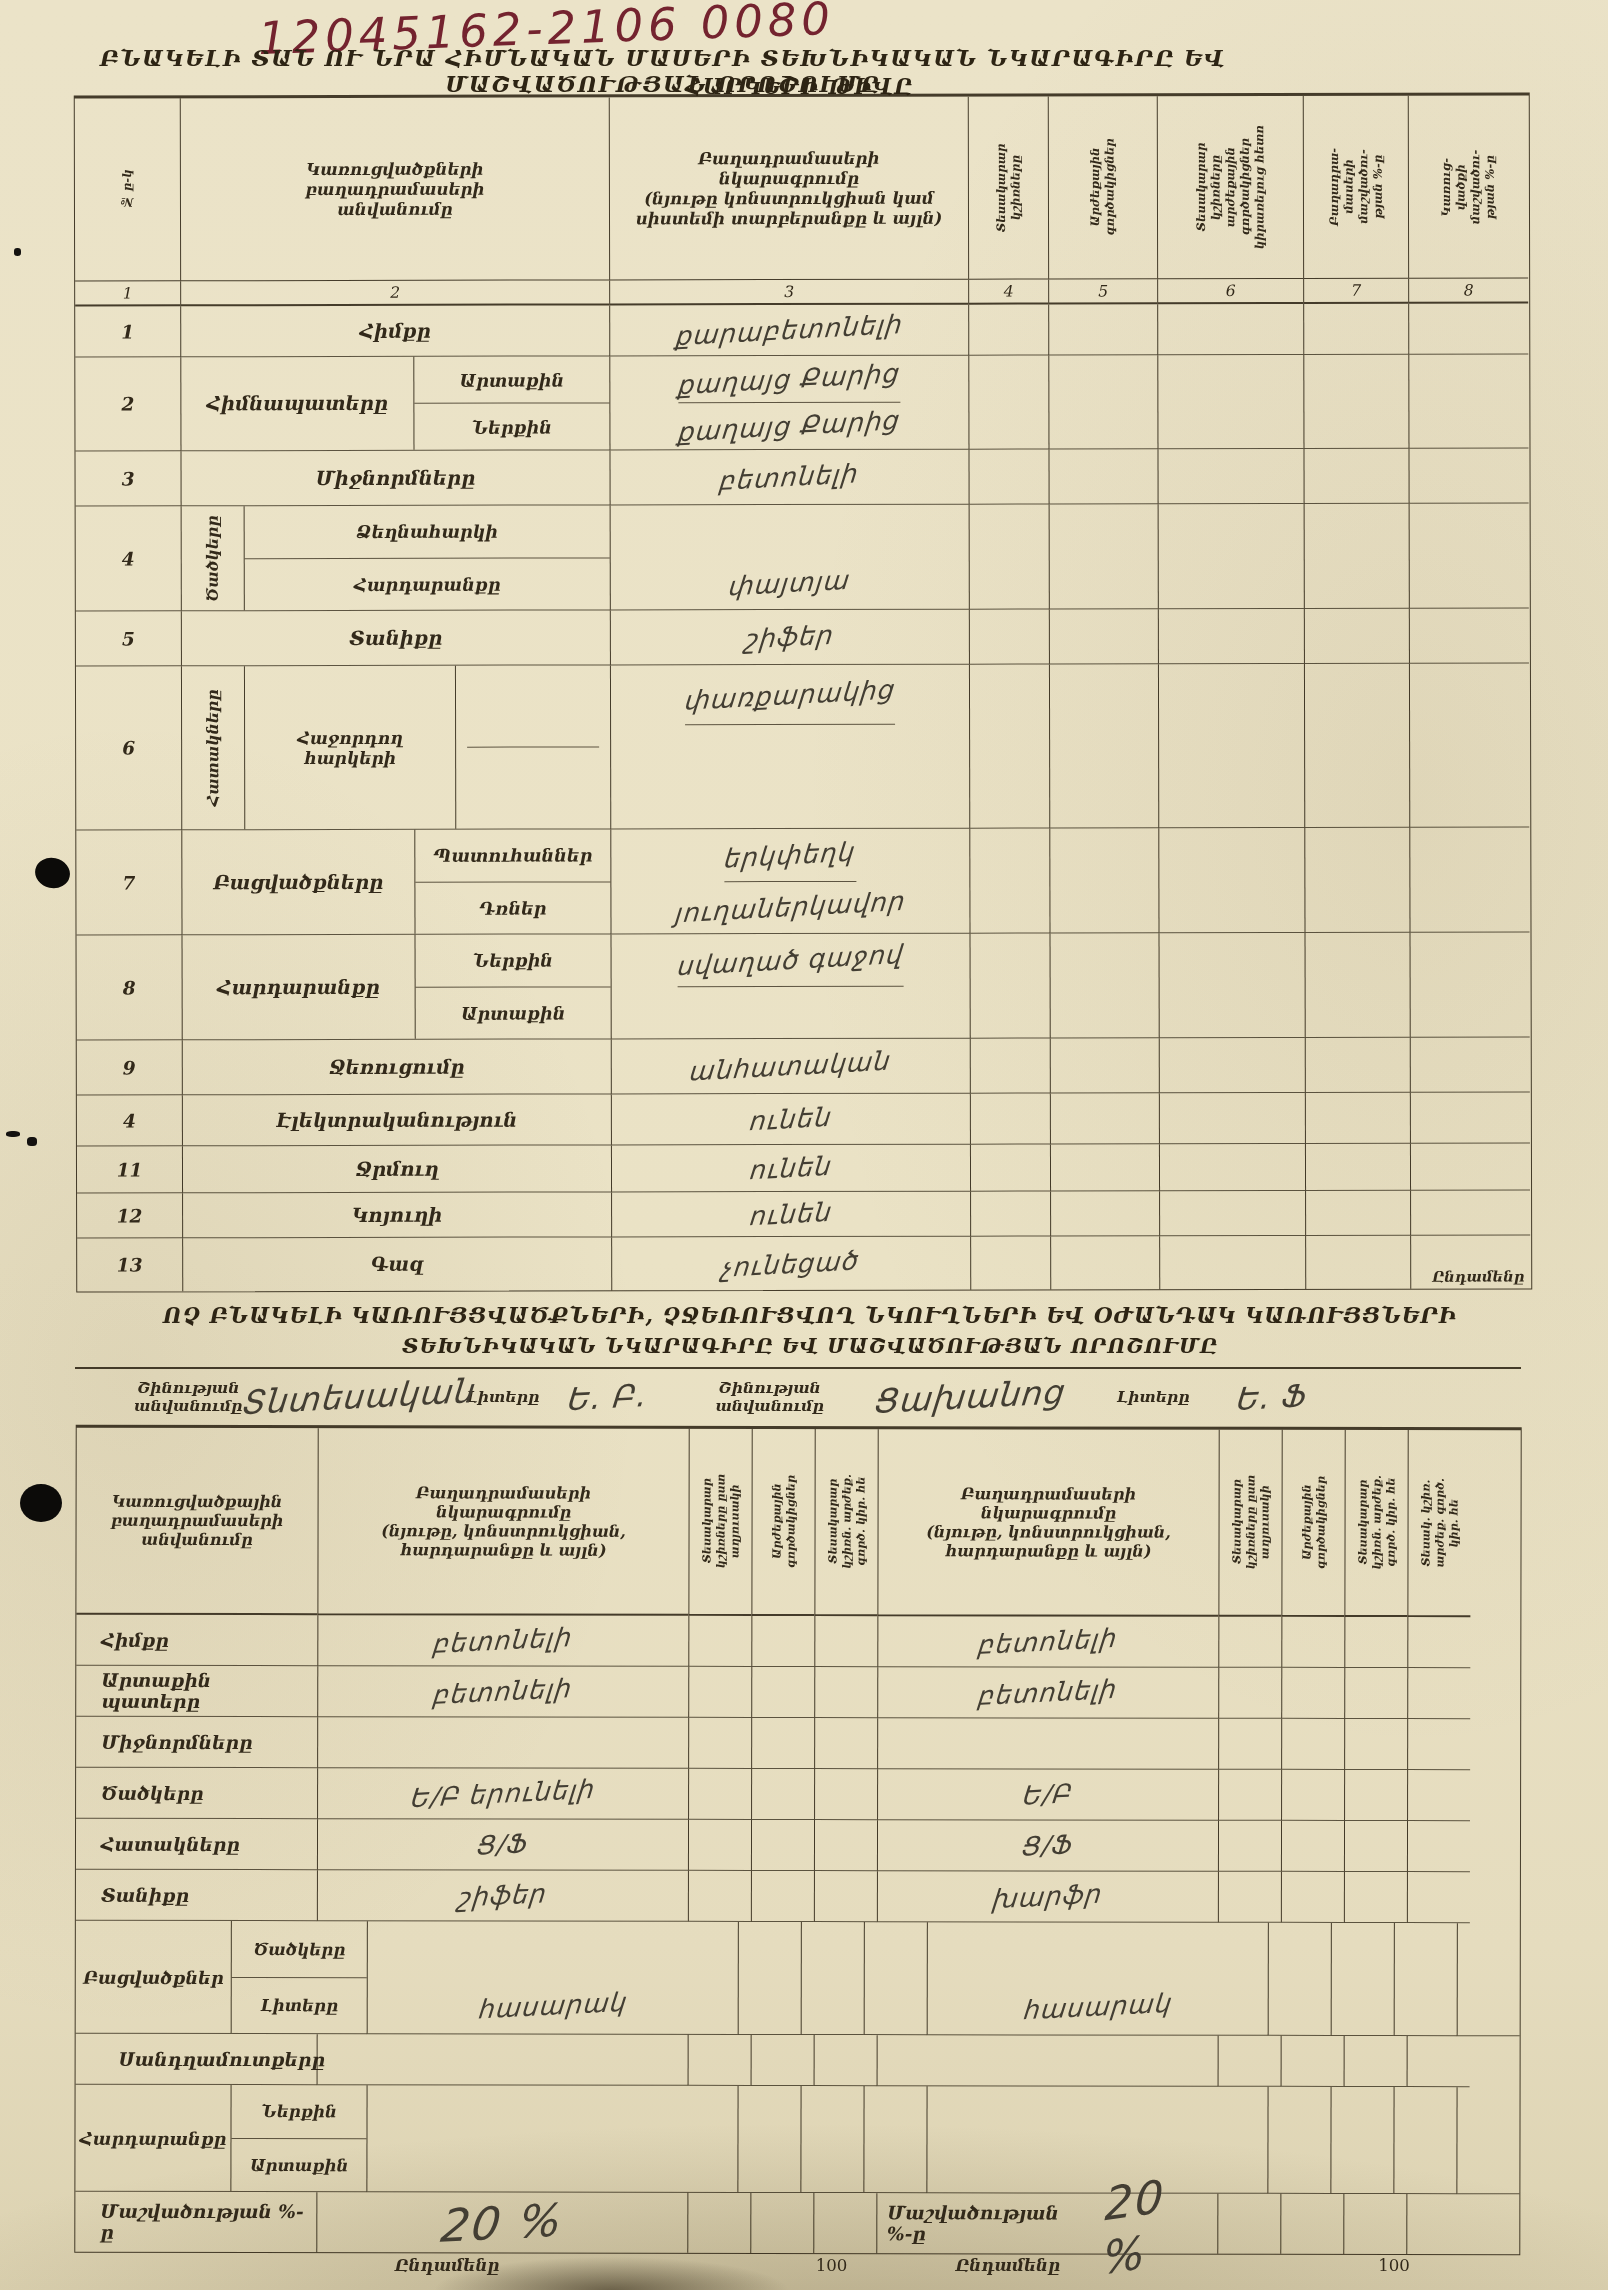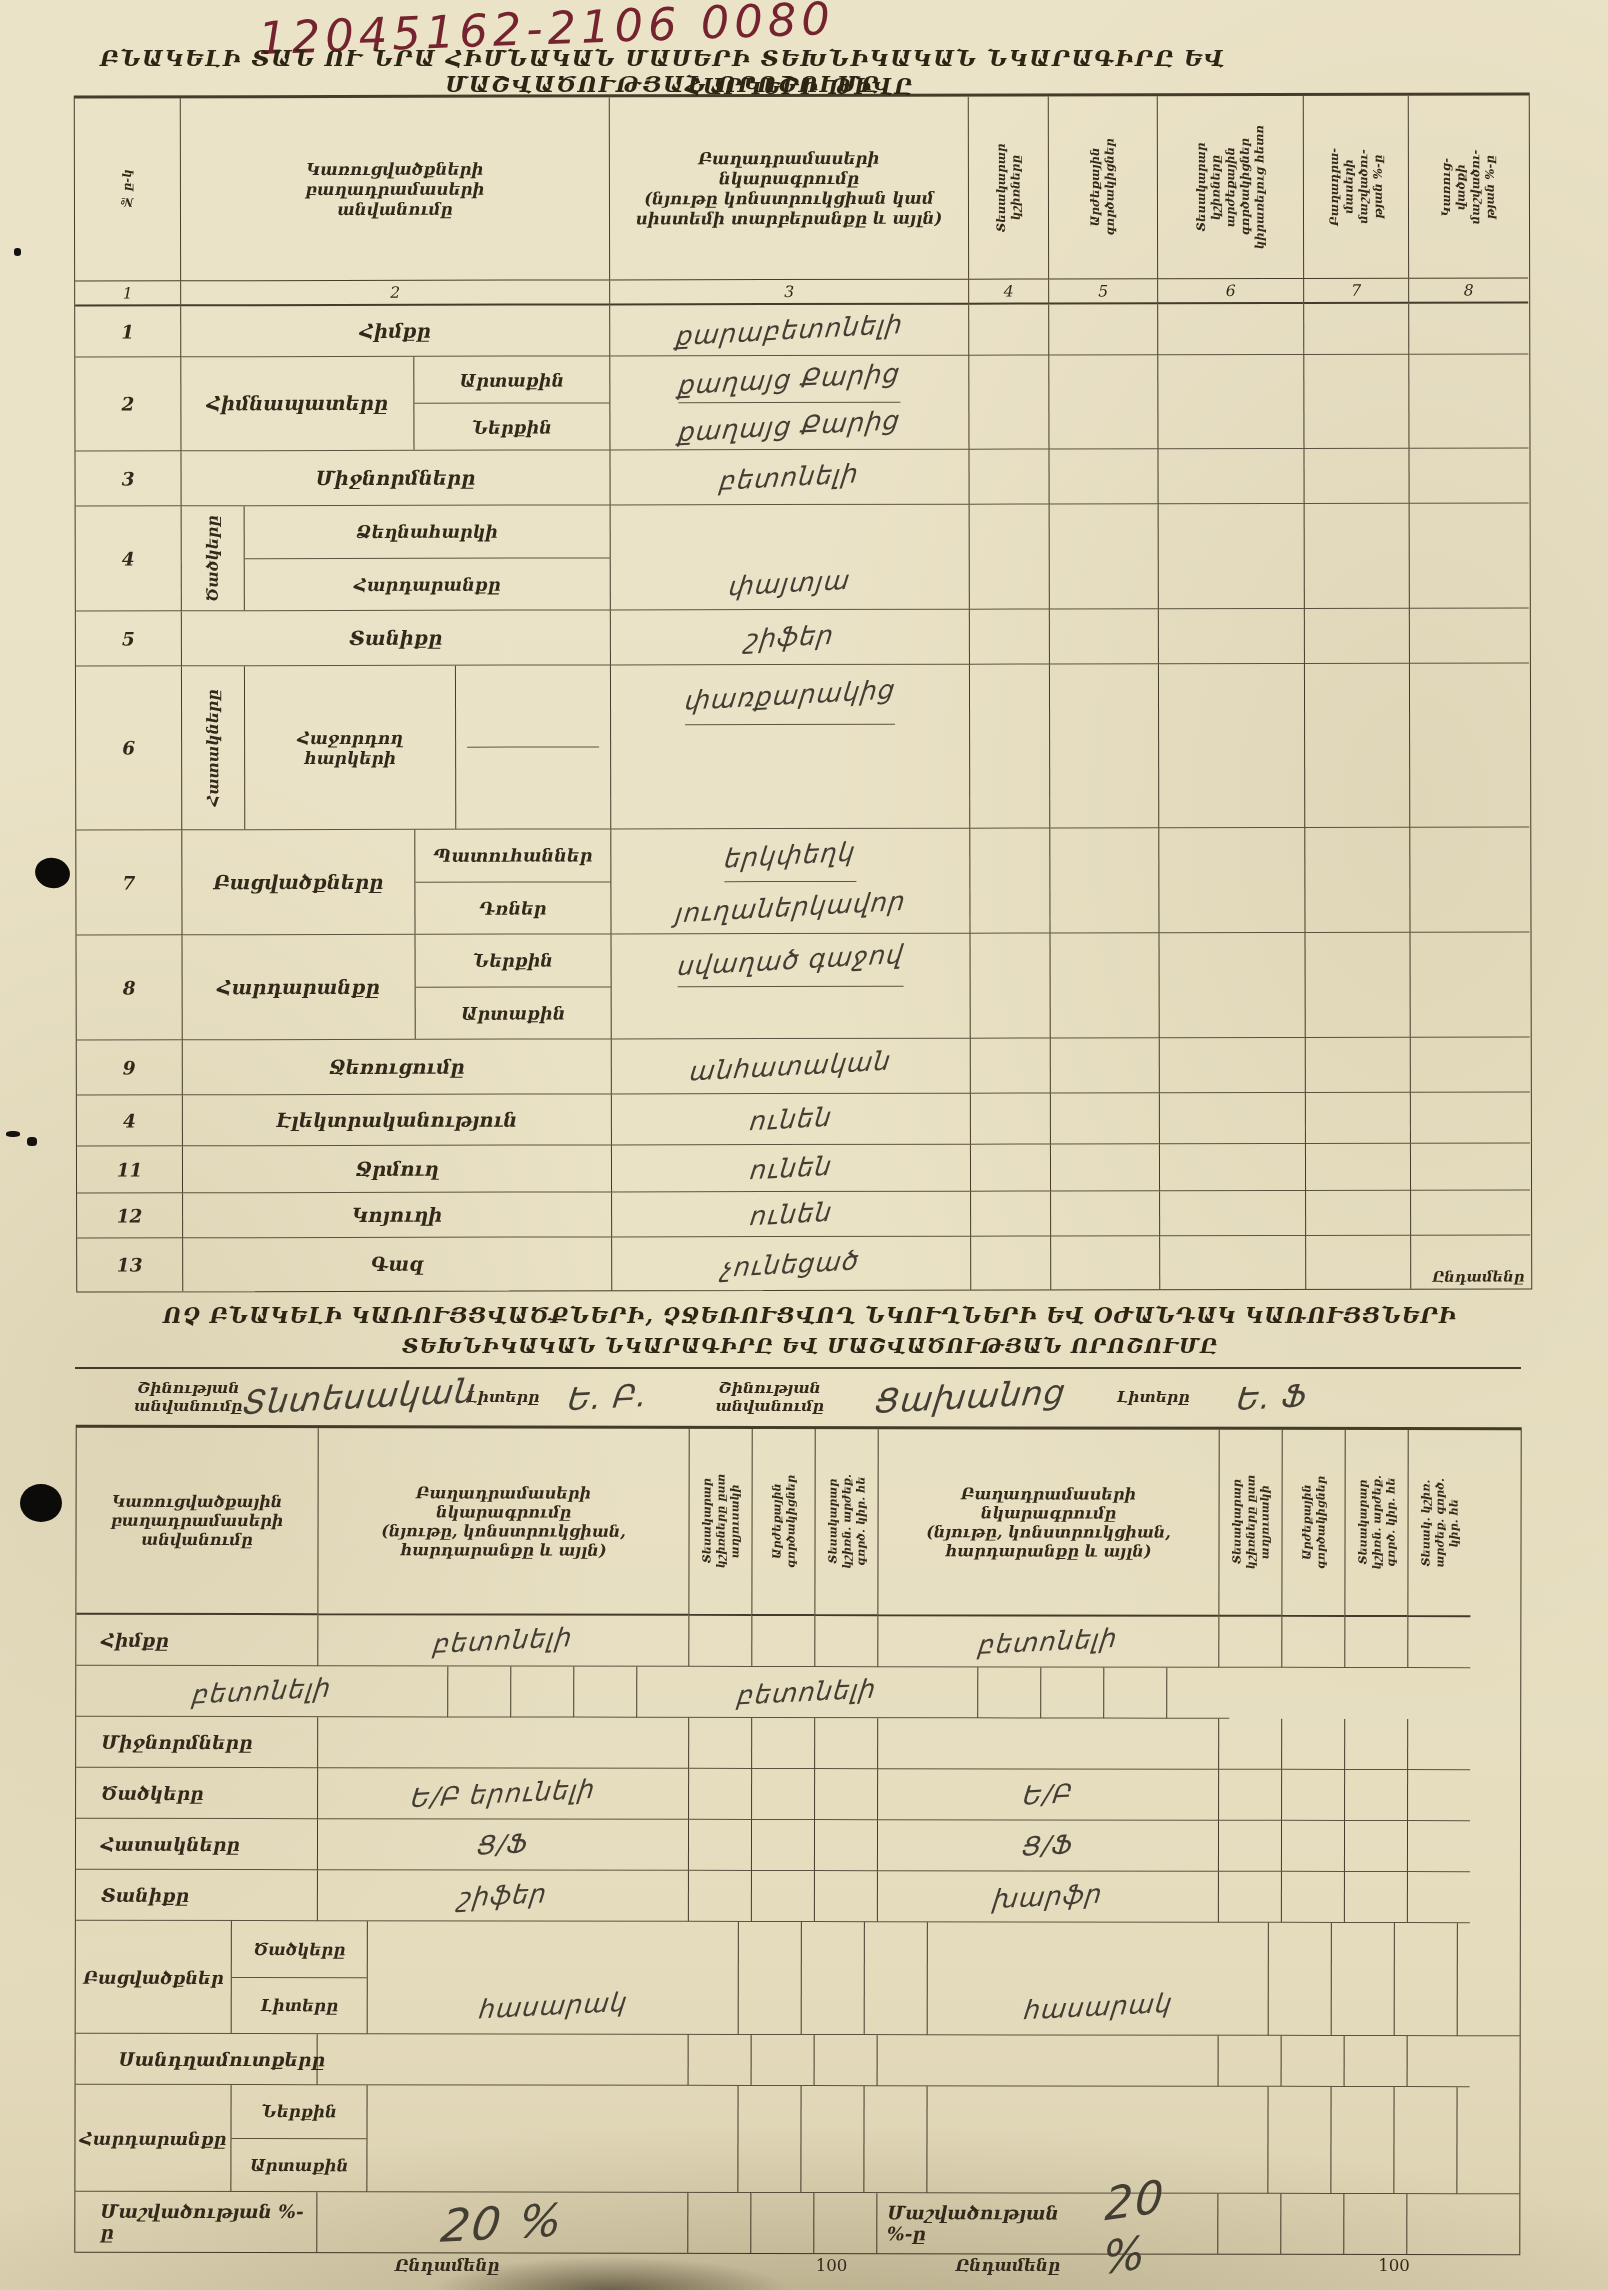--- a/index.html
+++ b/index.html
@@ -558,20 +558,21 @@
         <div class="cell wsm"></div>
       <div class="cell wrd">
           <span class="hand handval">բետոնելի</span>
         </div>
       <div class="cell wsm"></div>
         <div class="cell wsm"></div>
         <div class="cell wsm"></div>
         <div class="cell wsm"></div>
     </div>
     <div class="trow" style="height:51px">
+      <div class="cell wn lblcell print">Արտաքին պատերը</div>
       <div class="cell wld">
           <span class="hand handval">բետոնելի</span>
         </div>
       <div class="cell wsm"></div>
         <div class="cell wsm"></div>
         <div class="cell wsm"></div>
       <div class="cell wrd">
           <span class="hand handval">բետոնելի</span>
         </div>
       <div class="cell wsm"></div>

